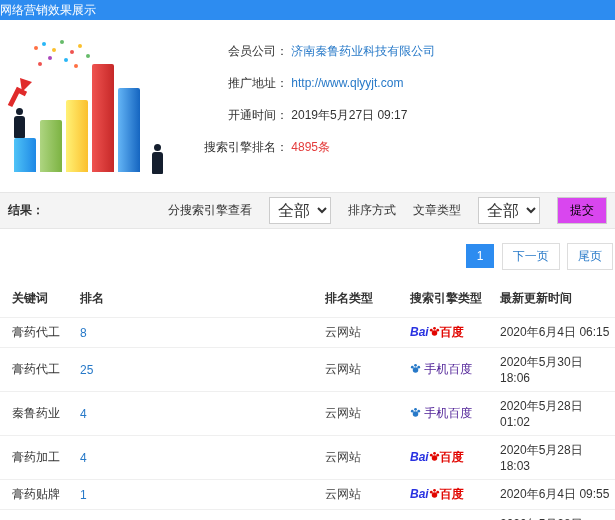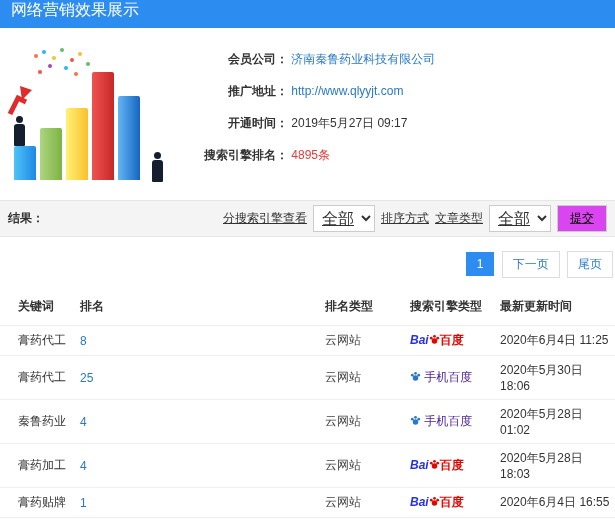--- a/index.html
+++ b/index.html
@@ -1,21 +1,21 @@
 <!DOCTYPE html>
 <html><head>
 <meta charset="utf-8">
 <style>
   * { margin:0; padding:0; box-sizing:border-box; }
   html,body { width:615px; height:520px; overflow:hidden; background:#fff;
     font-family:"Liberation Sans","DejaVu Sans",sans-serif; font-size:12px; color:#333; }
 
   
-  .titlebar { height:28px; line-height:20px; background:#2d8cf0; color:#fff;
-    padding-left:11px; font-size:16px; }
+  .titlebar { height:20px; line-height:20px; background:#2d8cf0; color:#fff;
+    padding-left:0; font-size:12px; }
 
   
   .top-section { display:flex; padding:8px 0 6px 0; }
   .clipart { position:relative; width:180px; height:158px; flex:0 0 180px; }
   .bar { position:absolute; bottom:14px; width:22px; border-radius:2px 2px 0 0; }
   .bar.b1 { left:14px;  height:34px;  background:linear-gradient(90deg,#4fc3f7,#1e88e5); }
   .bar.b2 { left:40px;  height:52px;  background:linear-gradient(90deg,#aed581,#7cb342); }
   .bar.b3 { left:66px;  height:72px;  background:linear-gradient(90deg,#fff176,#fbc02d); }
   .bar.b4 { left:92px;  height:108px; background:linear-gradient(90deg,#ef5350,#c62828); }
   .bar.b5 { left:118px; height:84px;  background:linear-gradient(90deg,#64b5f6,#1565c0); }
@@ -26,44 +26,44 @@
   .fig2 { left:150px; bottom:12px; }
   .confetti { position:absolute; left:34px; top:18px; width:4px; height:4px; border-radius:50%;
     background:#ff7043;
     box-shadow: 8px -4px 0 #29b6f6, 18px 2px 0 #fbc02d, 26px -6px 0 #66bb6a,
       36px 4px 0 #ef5350, 14px 10px 0 #ab47bc, 30px 12px 0 #29b6f6,
       44px -2px 0 #fbc02d, 52px 8px 0 #66bb6a, 4px 16px 0 #ef5350, 40px 18px 0 #ff7043; }
   .arrow-up { position:absolute; left:6px; bottom:78px; width:26px; height:34px; }
 
   .info-list { padding-top:14px; }
   .info-row { margin-bottom:14px; line-height:18px; }
-  .info-label { display:inline-block; width:108px; text-align:right; color:#333;font-weight:bold; }
+  .info-label { display:inline-block; width:108px; text-align:right; color:#333; }
   .info-link { color:#2779c8; text-decoration:none; }
   .info-red { color:#e43c3c; }
 
   
   .filterbar { height:37px; background:#f4f4f4; border-top:1px solid #e6e6e6;
     border-bottom:1px solid #e6e6e6; display:flex; align-items:center; padding:0 8px; }
   .result-label { font-weight:bold; }
-  .filter-controls { margin-left:auto; display:flex; align-items:center; gap:6px;text-decoration:underline; }
+  .filter-controls { margin-left:auto; display:flex; align-items:center; gap:17px; }
   .filter-controls label { color:#333; }
   select { font-size:16px; border:1px solid #ccc; background:#fff; padding:3px 4px; color:#333; }
   .submit-btn { font-size:12px; background:#d946ef; border:1px solid #ccc; padding:4px 12px; cursor:pointer; }
 
   
   .pagination { text-align:right; padding:14px 0 12px; }
   .page-btn { display:inline-block; padding:4px 10px; border:1px solid #ddd; color:#2779c8;
     background:#fff; margin:0 2px; text-decoration:none; cursor:pointer; }
   .page-btn.active { background:#2d8cf0; border-color:#2d8cf0; color:#fff; }
 
   
   table { width:615px; border-collapse:collapse; table-layout:fixed; font-size:12px; }
   col.c1{width:80px;} col.c2{width:245px;} col.c3{width:85px;} col.c4{width:90px;} col.c5{width:115px;}
   th { text-align:left; font-weight:bold; color:#333; padding:8px 0 10px; }
-  th:first-child, td:first-child { padding-left:18px; }
+  th:first-child, td:first-child { padding-left:12px; }
   td { padding:6px 0; border-top:1px solid #efefef; vertical-align:middle; height:27px; }
   .rank-link { color:#2779c8; text-decoration:none; }
   .rank-type { color:#444; }
 
   
   .baidu-logo { font-weight:bold; font-size:12px; white-space:nowrap; }
   .bd-bai { color:#2932e1; font-style:italic; }
   .bd-cn { color:#e10601; }
   .paw { vertical-align:-1px; }
   .mobile-baidu { color:#4c1d95; white-space:nowrap; }
@@ -160,21 +160,21 @@
       <td><a href="#" class="rank-link">8</a></td>
       <td class="rank-type">云网站</td>
       <td><span class="baidu-logo"><span class="bd-bai">Bai</span><svg class="paw" width="11" height="11" viewBox="0 0 24 24">
               <g fill="#e10601">
                 <circle cx="12" cy="15" r="6"></circle>
                 <circle cx="5" cy="9" r="3"></circle>
                 <circle cx="12" cy="5" r="3"></circle>
                 <circle cx="19" cy="9" r="3"></circle>
               </g>
             </svg><span class="bd-cn">百度</span></span></td>
-      <td>2020年6月4日 11:25</td>
+      <td>2020年6月4日 06:15</td>
     </tr>
     <tr>
       <td>膏药代工</td>
       <td><a href="#" class="rank-link">25</a></td>
       <td class="rank-type">云网站</td>
       <td><span class="mobile-baidu"><svg class="paw" width="11" height="11" viewBox="0 0 24 24">
               <g fill="#2779c8">
                 <circle cx="12" cy="15" r="6"></circle>
                 <circle cx="5" cy="9" r="3"></circle>
                 <circle cx="12" cy="5" r="3"></circle>
@@ -216,21 +216,21 @@
       <td><a href="#" class="rank-link">1</a></td>
       <td class="rank-type">云网站</td>
       <td><span class="baidu-logo"><span class="bd-bai">Bai</span><svg class="paw" width="11" height="11" viewBox="0 0 24 24">
               <g fill="#e10601">
                 <circle cx="12" cy="15" r="6"></circle>
                 <circle cx="5" cy="9" r="3"></circle>
                 <circle cx="12" cy="5" r="3"></circle>
                 <circle cx="19" cy="9" r="3"></circle>
               </g>
             </svg><span class="bd-cn">百度</span></span></td>
-      <td>2020年6月4日 16:55</td>
+      <td>2020年6月4日 09:55</td>
     </tr>
     <tr>
       <td>口罩贴牌</td>
       <td></td>
       <td class="rank-type">云网站</td>
       <td></td>
       <td>2020年5月28日 16:55</td>
     </tr>
 
   </tbody>

